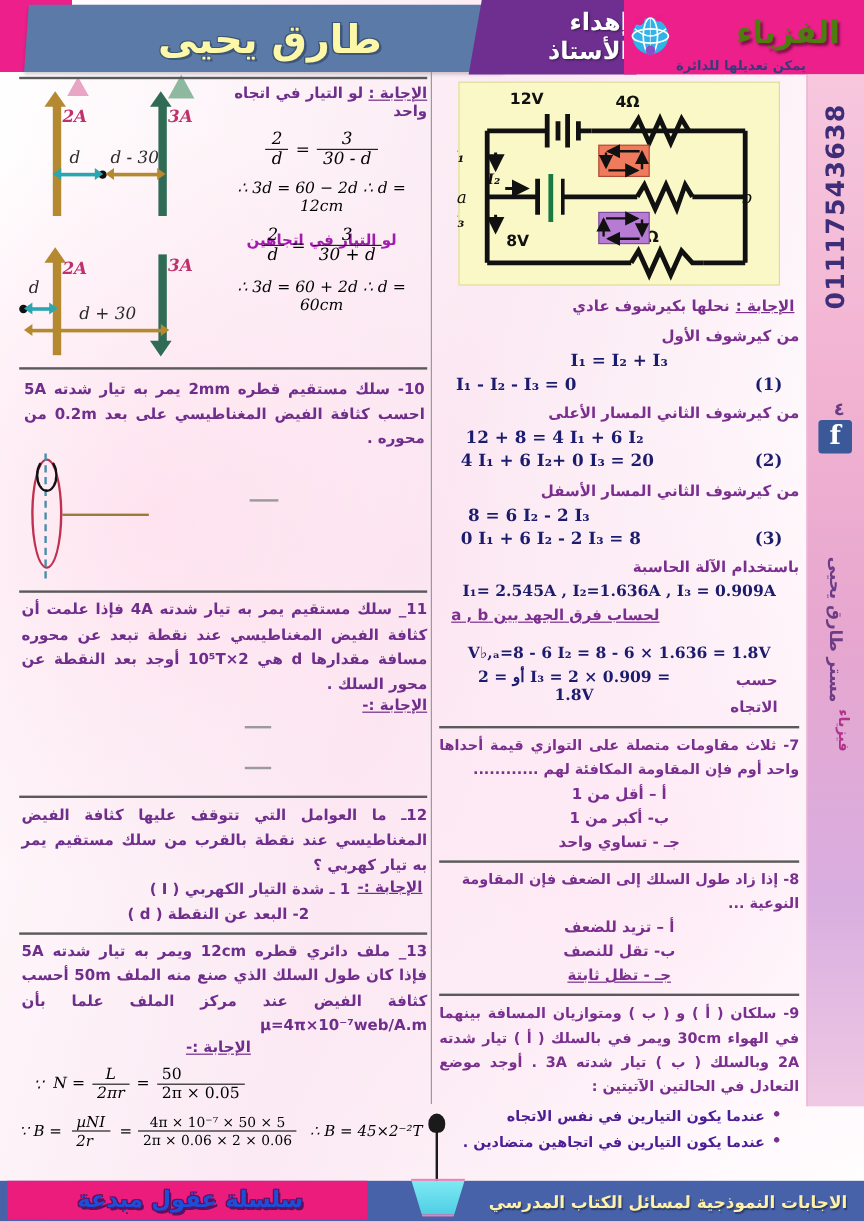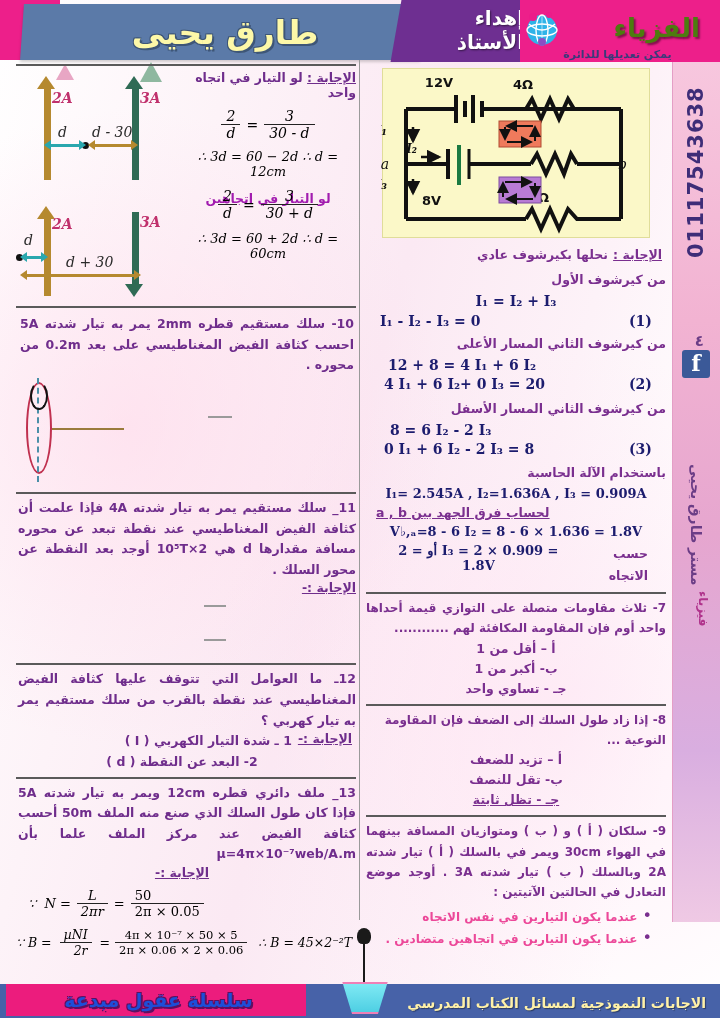--- a/index.html
+++ b/index.html
@@ -184,21 +184,21 @@
   }
   .r-head {
     font-size: 12.5px; color: #7a2f8f; font-weight: bold;
     direction: rtl; text-decoration: underline;
   }
   .choice {
     font-size: 12.5px; color: #7a2f8f; font-weight: bold;
     direction: rtl; text-align: center; line-height: 1.6;
   }
   .choice.underline { text-decoration: underline; }
-  .bullet-li { font-size: 12px; color: #ec4899; font-weight: bold; direction: rtl; text-align: right; }
+  .bullet-li { font-size: 12px; color: #4c1d95; font-weight: bold; direction: rtl; text-align: right; }
 
   
   .footer { position: absolute; left: 0; bottom: 0; width: 720px; height: 40px; }
   .ftr-blue {
     position: absolute; left: 0; bottom: 0; width: 720px; height: 34px;
     background: #4762a8;
   }
   .ftr-pink {
     position: absolute; left: 6px; bottom: 2px; width: 300px; height: 32px;
     background: #ec1c7d;
@@ -402,21 +402,21 @@
     <span>=</span>
     <span style="display:inline-block; margin:0 6px;">
       <span style="display:block; border-bottom:1px solid #222; padding:0 4px;">50</span>
       <span style="display:block; padding:0 4px;">2π × 0.05</span>
     </span>
   </div>
 
   <div style="display:flex; direction:ltr; align-items:center; margin-top:8px; padding-left:8px; font-family:'DejaVu Serif',serif; font-size:12.5px;">
     <span style="font-style:italic;">∵&nbsp;</span>
     <span style="font-style:italic;">B =</span>
-    <span style="display:inline-block; text-align:right; margin:0 8px; font-style:italic;">
+    <span style="display:inline-block; text-align:left; margin:0 8px; font-style:italic;">
       <span style="display:block; border-bottom:1px solid #222; padding:0 4px;">µNI</span>
       <span style="display:block; padding:0 4px;">2r</span>
     </span>
     <span>=</span>
     <span style="display:inline-block; text-align:center; margin:0 5px;">
       <span style="display:block; border-bottom:1px solid #222; padding:0 4px; font-size:11.5px;">4π × 10⁻⁷ × 50 × 5</span>
       <span style="display:block; padding:0 4px; font-size:11.5px;">2π × 0.06 × 2 × 0.06</span>
     </span>
     <span style="font-style:italic; margin-left:6px; white-space:nowrap;">∴ B = 45×2⁻²T</span>
   </div>
@@ -513,21 +513,21 @@
   <div class="r-math" style="text-align:left; padding-left:24px; margin-top:3px;">8 = 6 I₂ - 2 I₃</div>
   <div style="display:flex; direction:ltr; justify-content:space-between; padding:0 14px 0 18px; margin-top:3px;">
     <span class="r-math">0 I₁ + 6 I₂ - 2 I₃ = 8</span>
     <span class="r-math">(3)</span>
   </div>
 
   <div class="r-txt" style="text-align:right; margin-top:5px;">باستخدام الآلة الحاسبة</div>
   <div class="r-math" style="margin-top:3px; font-size:13px;">I₁= 2.545A   , I₂=1.636A   ,  I₃ = 0.909A</div>
 
   <div class="r-head" style="text-align:left; padding-left:10px; margin-top:4px;">لحساب فرق الجهد بين a , b</div>
-  <div class="r-math" style="margin-top:4px; font-size:13px;">V♭,ₐ=8 - 6 I₂ = 8 - 6 × 1.636 = 1.8V</div>
+  <div class="r-math" style="margin-top:17px; font-size:13px;">V♭,ₐ=8 - 6 I₂ = 8 - 6 × 1.636 = 1.8V</div>
   <div style="display:flex; direction:rtl; justify-content:space-between; padding:0 18px; margin-top:4px;">
     <span class="r-txt">حسب الاتجاه</span>
     <span class="r-math" style="font-size:13px;">أو  = 2 I₃ = 2 × 0.909 = 1.8V</span>
   </div>
 
   <div class="hr-thin" style="background:#5a5a5a; height:2px; margin:6px 0 4px 0;"></div>
 
   <div class="r-txt" style="text-align:justify; text-align-last:right; font-size:12px;">7- ثلاث مقاومات متصلة على التوازي قيمة أحداها واحد أوم فإن المقاومة المكافئة لهم ............</div>
   <div class="choice">أ – أقل من 1</div>
   <div class="choice">ب- أكبر من 1</div>

